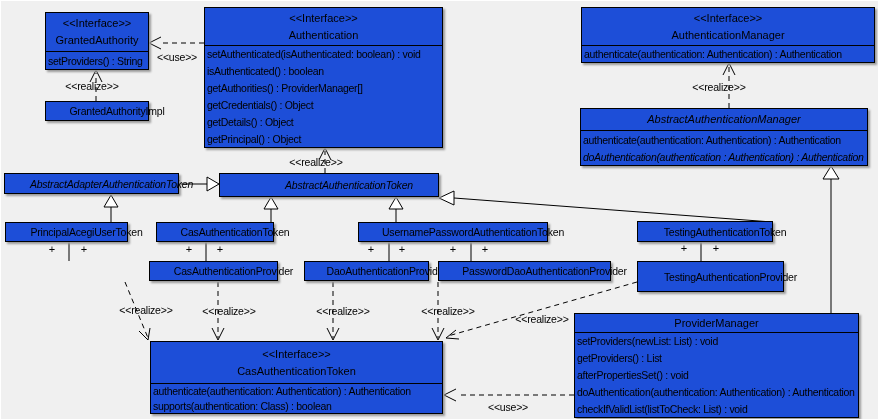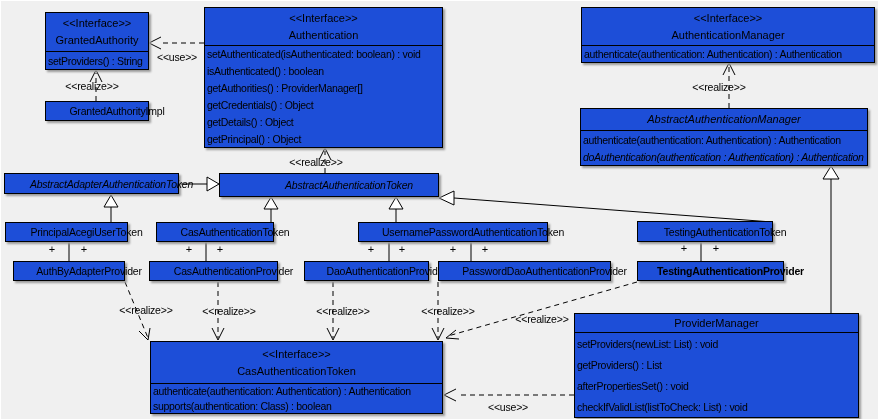--- a/index.html
+++ b/index.html
@@ -171,37 +171,34 @@
   </div>
 
   <div class="uml-box simple" style="left:357px; top:221px; width:190px; height:20px;">
     <div class="cls-name">UsernamePasswordAuthenticationToken</div>
   </div>
 
   <div class="uml-box simple" style="left:636px; top:220px; width:136px; height:21px;">
     <div class="cls-name">TestingAuthenticationToken</div>
   </div>
 
-  <div class="uml-box simple" style="left:12px; top:260px; width:112px; height:20px;">
-    <div class="cls-name">AuthByAdapterProvider</div>
-  </div>
 
   <div class="uml-box simple" style="left:148px; top:260px; width:129px; height:20px;">
     <div class="cls-name">CasAuthenticationProvider</div>
   </div>
 
   <div class="uml-box simple" style="left:303px; top:260px; width:125px; height:20px;">
     <div class="cls-name">DaoAuthenticationProvider</div>
   </div>
 
   <div class="uml-box simple" style="left:437px; top:260px; width:173px; height:20px;">
     <div class="cls-name">PasswordDaoAuthenticationProvider</div>
   </div>
 
-  <div class="uml-box simple" style="left:636px; top:260px; width:147px; height:20px;font-weight:bold;">
+  <div class="uml-box simple" style="left:636px; top:260px; width:147px; height:31px;">
     <div class="cls-name">TestingAuthenticationProvider</div>
   </div>
 
   <div class="uml-box" style="left:149px; top:340px; width:293px; height:73px;">
     <div class="title" style="height:41px;">
       <div>&lt;&lt;Interface&gt;&gt;</div>
       <div class="cls-name">CasAuthenticationToken</div>
     </div>
     <div class="methods">
       <div class="m">authenticate(authentication: Authentication) : Authentication</div>
@@ -210,20 +207,21 @@
   </div>
 
   <div class="uml-box" style="left:573px; top:312px; width:285px; height:105px;">
     <div class="title" style="height:18px;">
       <div class="cls-name">ProviderManager</div>
     </div>
     <div class="methods">
       <div class="m">setProviders(newList: List) : void</div>
       <div class="m">getProviders() : List</div>
       <div class="m">afterPropertiesSet() : void</div>
+      <div class="m">doAuthentication(authentication: Authentication) : Authentication</div>
       <div class="m">checkIfValidList(listToCheck: List) : void</div>
     </div>
   </div>
 
   <span class="lbl" style="left:176px; top:50px;">&lt;&lt;use&gt;&gt;</span>
   <span class="lbl" style="left:91px; top:79px;">&lt;&lt;realize&gt;&gt;</span>
   <span class="lbl" style="left:718px; top:80px;">&lt;&lt;realize&gt;&gt;</span>
   <span class="lbl" style="left:315px; top:155px;">&lt;&lt;realize&gt;&gt;</span>
   <span class="lbl" style="left:145px; top:303px;">&lt;&lt;realize&gt;&gt;</span>
   <span class="lbl" style="left:228px; top:304px;">&lt;&lt;realize&gt;&gt;</span>

